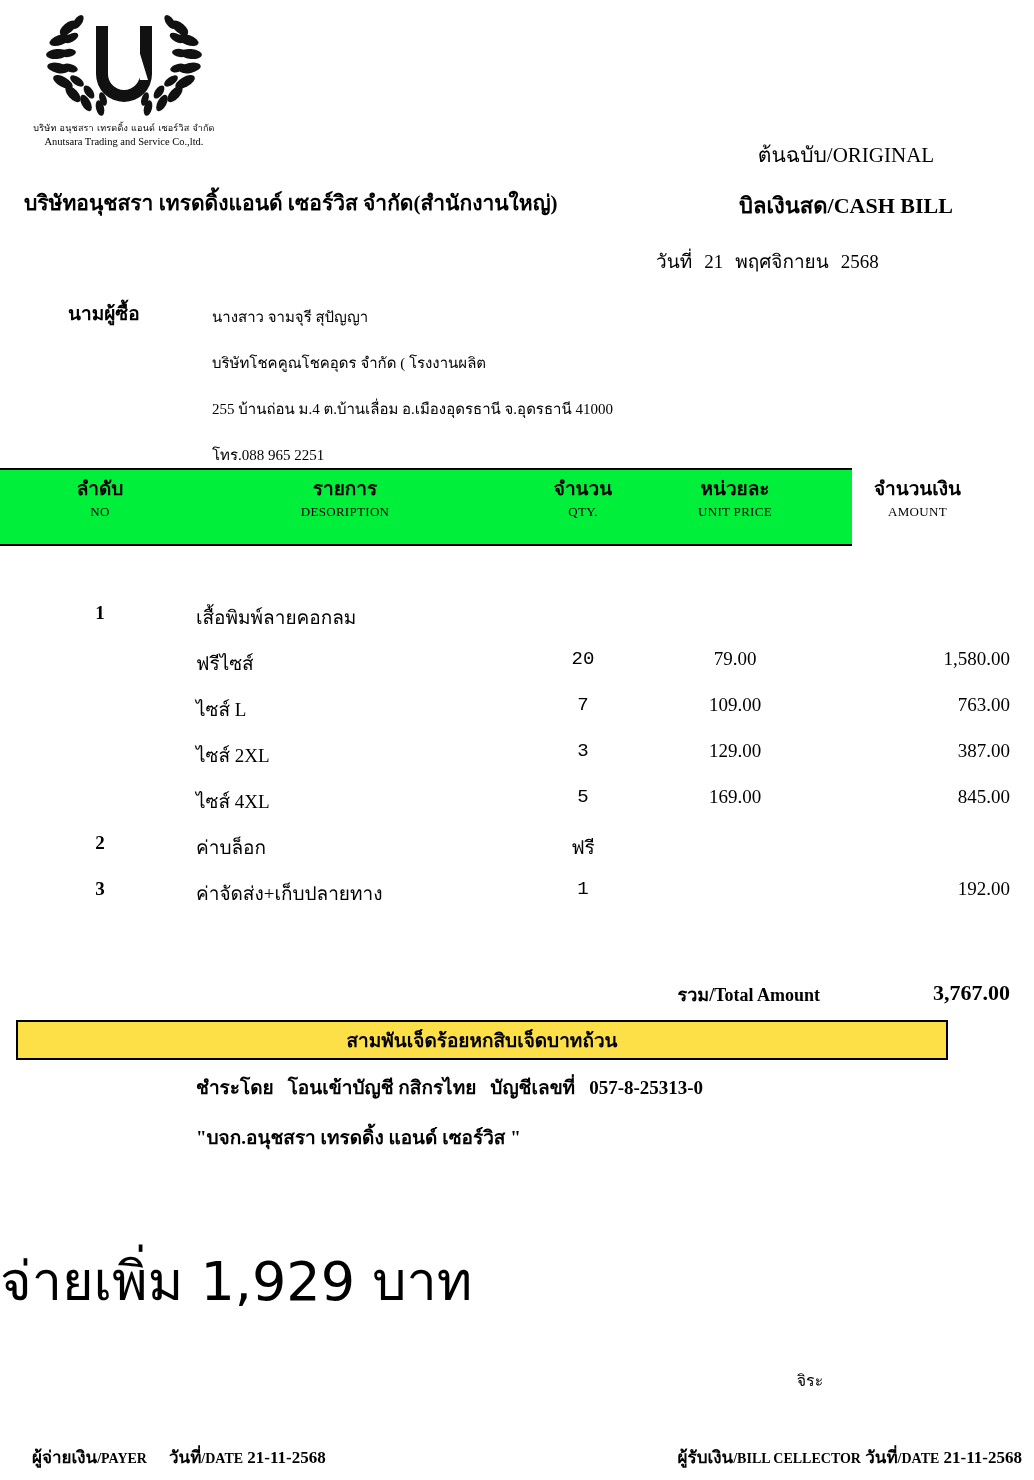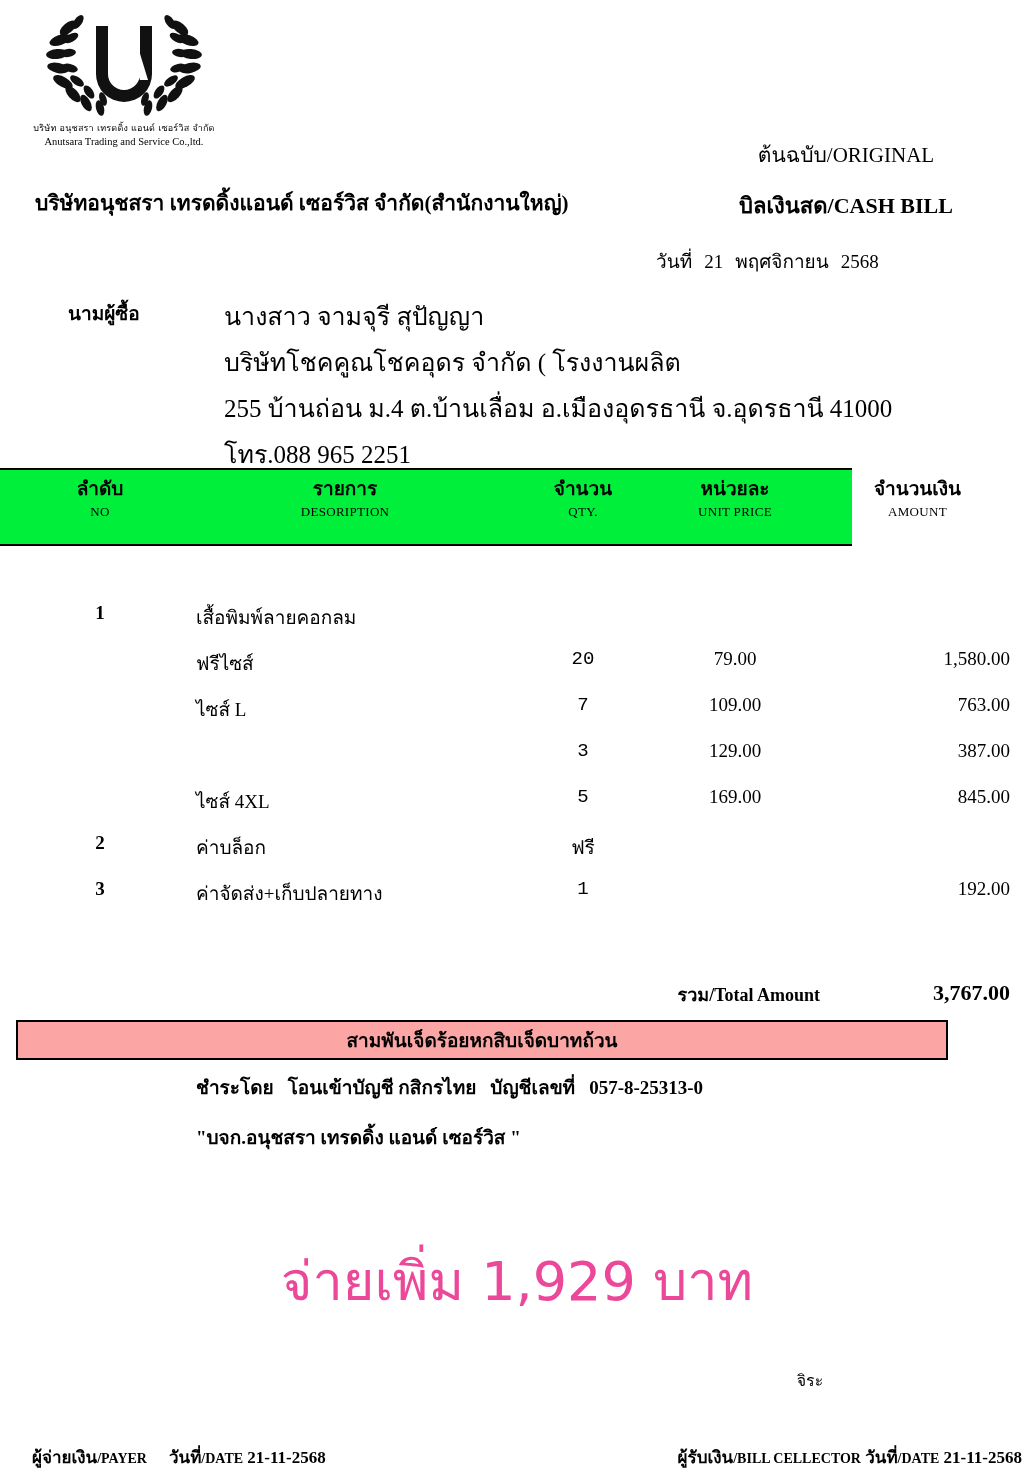--- a/index.html
+++ b/index.html
@@ -78,21 +78,21 @@
     top: 246px;
     width: 400px;
     text-align: left;
     font-size: 19px;
   }
   .bill-date .d-label { margin-right: 6px; }
   .bill-date .d-val { margin: 0 6px; }
 
   .company-name {
     position: absolute;
-    left: 19px;
+    left: 8px;
     top: 186px;
     font-size: 21px;
     font-weight: bold;
     white-space: nowrap;
   }
   .company-addr {
     position: absolute;
     left: 8px;
     top: 245px;
     font-size: 17px;
@@ -103,23 +103,22 @@
     position: absolute;
     left: 52px;
     top: 298px;
     font-size: 19px;
     font-weight: bold;
   }
   .buyer-lines {
     position: absolute;
     left: 196px;
     top: 294px;
-    font-size: 25px;
+    font-size: 15px;
     line-height: 46px;
-    margin-left: 12px;
   }
   .buyer-lines div { white-space: nowrap; }
 
   
   .table-wrap {
     position: absolute;
     left: 0;
     top: 468px;
     width: 852px;
   }
@@ -191,21 +190,21 @@
     left: 810px; width: 200px;
     text-align: right;
     font-size: 22px;
     font-weight: bold;
   }
   .words-bar {
     position: absolute;
     left: 16px; top: 1020px;
     width: 932px;
     height: 40px;
-    background: #fca5a5;
+    background: #fde047;
     border: 2px solid #000;
     display: flex;
     align-items: center;
     justify-content: center;
     font-size: 19px;
     font-weight: bold;
   }
   .pay-line1 {
     position: absolute;
     left: 196px; top: 1072px;
@@ -219,22 +218,21 @@
     left: 196px; top: 1122px;
     font-size: 19px;
     font-weight: bold;
     white-space: nowrap;
   }
 
   .extra-note {
     position: absolute;
     left: 0; top: 1238px;
     width: 1034px;
-    text-align: center;
-    color: #ec4899;
+    color: #000000;
     font-size: 54px;
     font-family: "DejaVu Sans", sans-serif;
     font-weight: normal;
   }
 
   .signature {
     position: absolute;
     left: 660px; top: 1368px;
     width: 300px;
     text-align: center;
@@ -386,20 +384,21 @@
       <div class="row">
         <span class="cell c-no"></span>
         <span class="cell c-desc">ไซส์ L</span>
         <span class="cell c-qty">7</span>
         <span class="cell c-price">109.00</span>
         <span class="cell c-amt">763.00</span>
       </div>
 
       <div class="row">
         <span class="cell c-no"></span>
+        <span class="cell c-desc">ไซส์ 2XL</span>
         <span class="cell c-qty">3</span>
         <span class="cell c-price">129.00</span>
         <span class="cell c-amt">387.00</span>
       </div>
 
       <div class="row">
         <span class="cell c-no"></span>
         <span class="cell c-desc">ไซส์ 4XL</span>
         <span class="cell c-qty">5</span>
         <span class="cell c-price">169.00</span>

